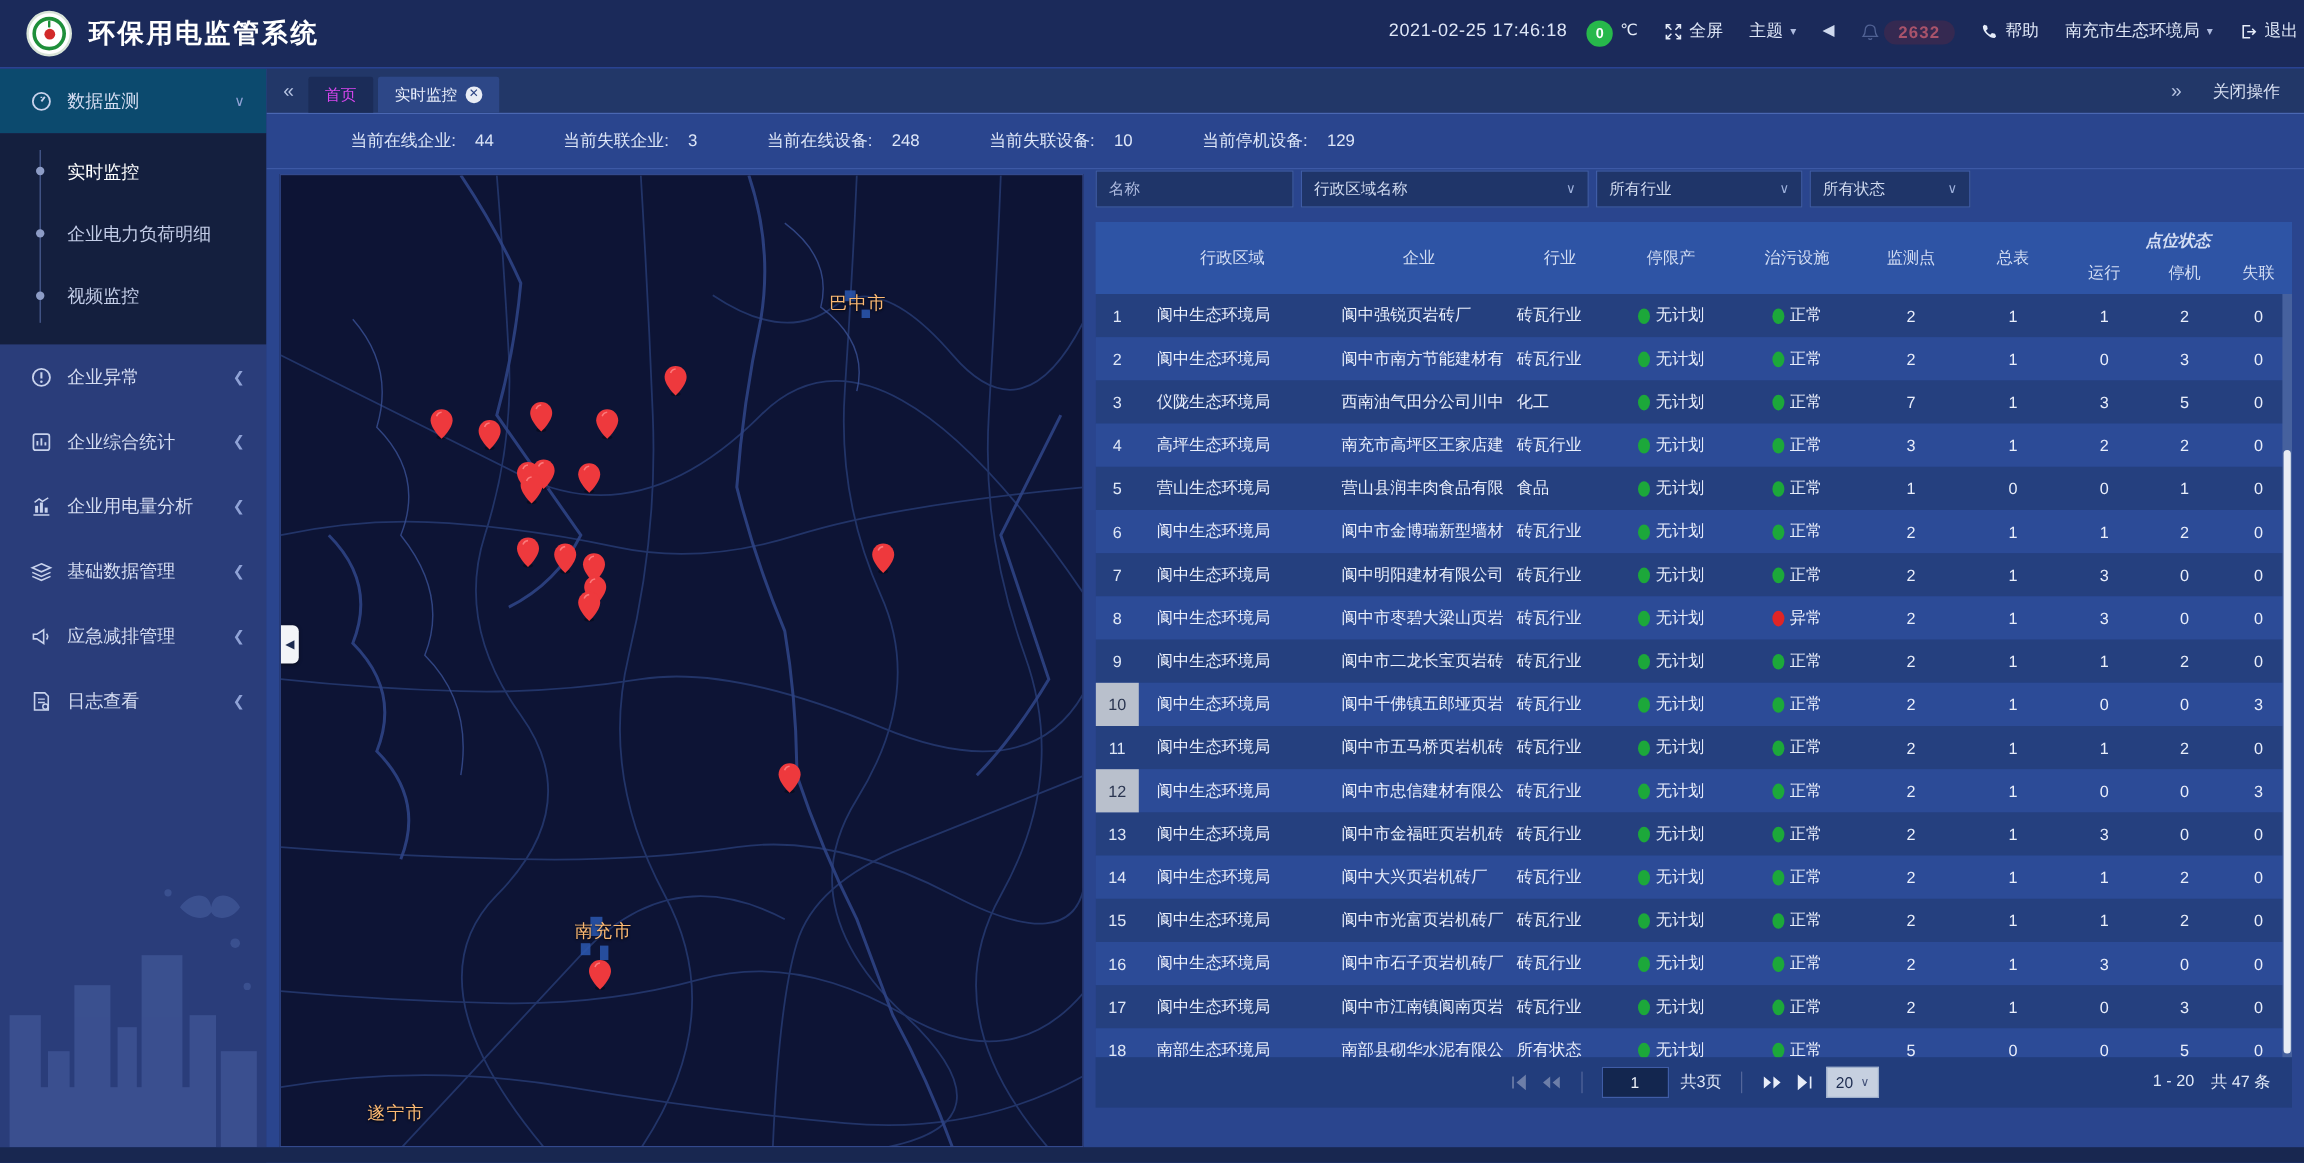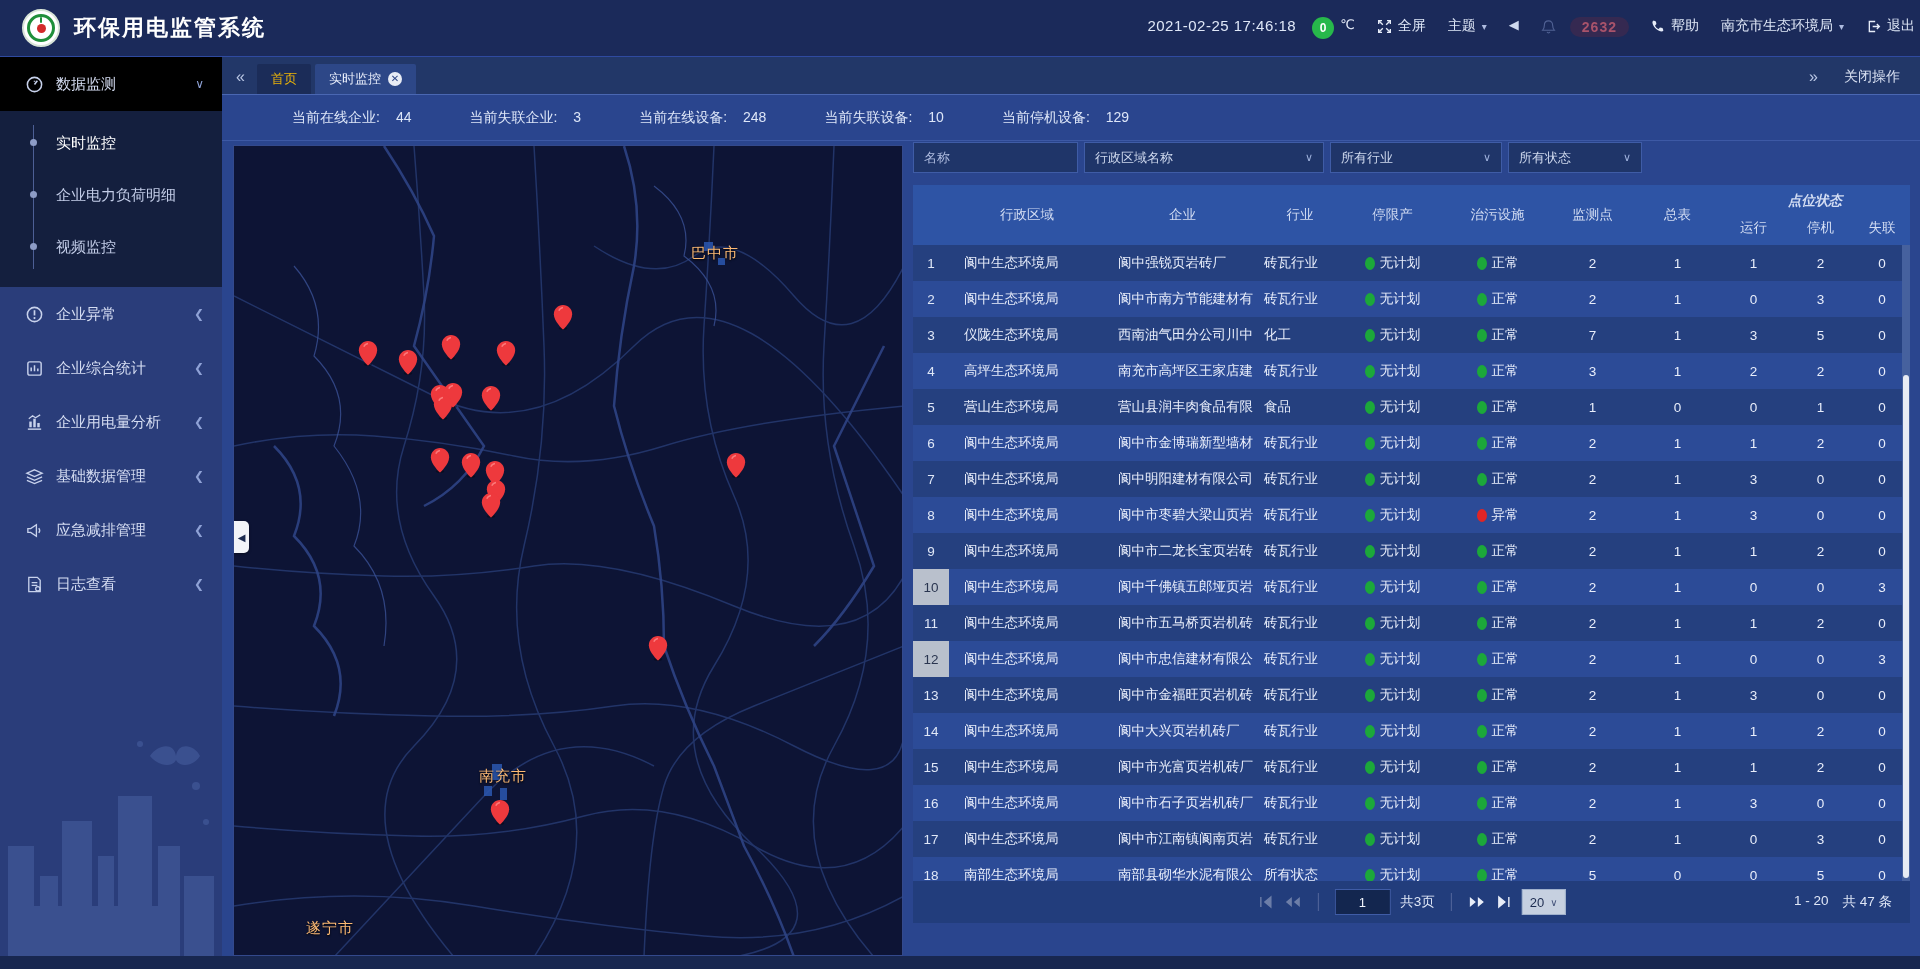--- a/index.html
+++ b/index.html
@@ -17,46 +17,46 @@
   .logo .leaf { position:absolute; left:50%; top:6px; width:2px; height:6px; margin-left:-1px; background:#1f8f3a; border-radius:2px;}
   .app-title { color:#ffffff; font-size:22px; font-weight:700; margin-left:14px; letter-spacing:2px; }
   .header-right { margin-left:auto; display:flex; align-items:flex-start; color:#dfe7f7; font-size:14px; padding-right:5px; }
   .hr-item { display:flex; align-items:center; gap:6px; margin-left:22px; cursor:default; white-space:nowrap;}
   .datetime { font-size:15px; letter-spacing:0.5px; }
   .temp-badge { width:22px; height:22px; border-radius:50%; background:#27b84b; color:#fff;
     display:flex; align-items:center; justify-content:center; font-size:12px; font-weight:700; margin-left:16px;}
   .temp-unit { margin-left:6px; font-size:13px; color:#e6ecf8;}
   .caret { font-size:10px; color:#aebbdf; }
   .speaker { color:#cfd9ee; font-size:13px; }
-  .bell-wrap { display:flex; align-items:center; gap:14px; margin-left:22px; opacity:.85;}
+  .bell-wrap { display:flex; align-items:center; gap:4px; margin-left:22px; opacity:.85;}
   .badge { background:#3a2950; color:#c25b6e; font-size:14px; font-weight:700;
     padding:2px 12px; border-radius:11px; letter-spacing:1px;}
   .icon-svg { display:inline-block; vertical-align:middle; }
 
   
   .sidebar { position:absolute; left:0; top:57px; width:222px; height:899px; background:#2a3d7a; overflow:hidden; z-index:5;}
   .menu-group { position:relative; height:54px; display:flex; align-items:center; color:#d5ddf2; font-size:15px; cursor:pointer;}
   .menu-group .gicon { width:20px; margin-left:24px; margin-right:12px; display:flex; justify-content:center;}
   .menu-group .chev { position:absolute; right:18px; color:#8fa2d6; font-size:12px;}
-  .menu-group.expanded { background:#000000; }
+  .menu-group.expanded { background:#0c4a6e; }
   .submenu { background:#141f3e; position:relative; padding:6px 0 14px 0;}
   .submenu .vline { position:absolute; left:33px; top:14px; bottom:18px; width:1px; background:#4d5f95;}
   .submenu-item { position:relative; height:52px; display:flex; align-items:center; padding-left:56px;
     color:#c3cde8; font-size:15px; cursor:pointer;}
   .submenu-item .dot { position:absolute; left:30px; top:19px; width:7px; height:7px; border-radius:50%; background:#8d9cc6;}
   .submenu-item.active { color:#ffffff; }
   .sidebar .skyline { position:absolute; left:0; bottom:0; width:222px; height:230px; opacity:.35;}
 
   
   .main { position:absolute; left:222px; top:57px; right:0; bottom:0; }
   .tabbar { position:relative; height:38px; background:#223768; border-bottom:1px solid #4a67b2;
     display:flex; align-items:flex-end; }
   .tab-nav { color:#b9c6e4; font-size:16px; padding:0 12px 8px 14px; cursor:pointer; }
   .tab { height:30px; display:flex; align-items:center; gap:7px; padding:0 14px; font-size:13px;
-    color:#eab308; background:#1b2c58; margin-right:4px; border-radius:2px 2px 0 0; cursor:pointer;}
+    color:#d946ef; background:#1b2c58; margin-right:4px; border-radius:2px 2px 0 0; cursor:pointer;}
   .tab.active { background:#2d4787; color:#e9eefb; }
   .tab .close { width:14px; height:14px; border-radius:50%; background:#e8ecf5; color:#2c4484;
     font-size:10px; line-height:14px; text-align:center; font-weight:700;}
   .tabbar-right { margin-left:auto; display:flex; align-items:center; gap:26px; padding:0 20px 8px 0;}
   .close-ops { color:#d8e0f2; font-size:14px; cursor:pointer;}
 
   .content { position:absolute; left:0; top:38px; right:0; bottom:0; background:#2a458e; }
   .statsbar { height:46px; display:flex; align-items:center; padding-left:70px; gap:58px;
     border-bottom:1px solid #3d59a5; color:#dde6f8; font-size:14px;}
   .stat { display:flex; gap:16px; white-space:nowrap;}

